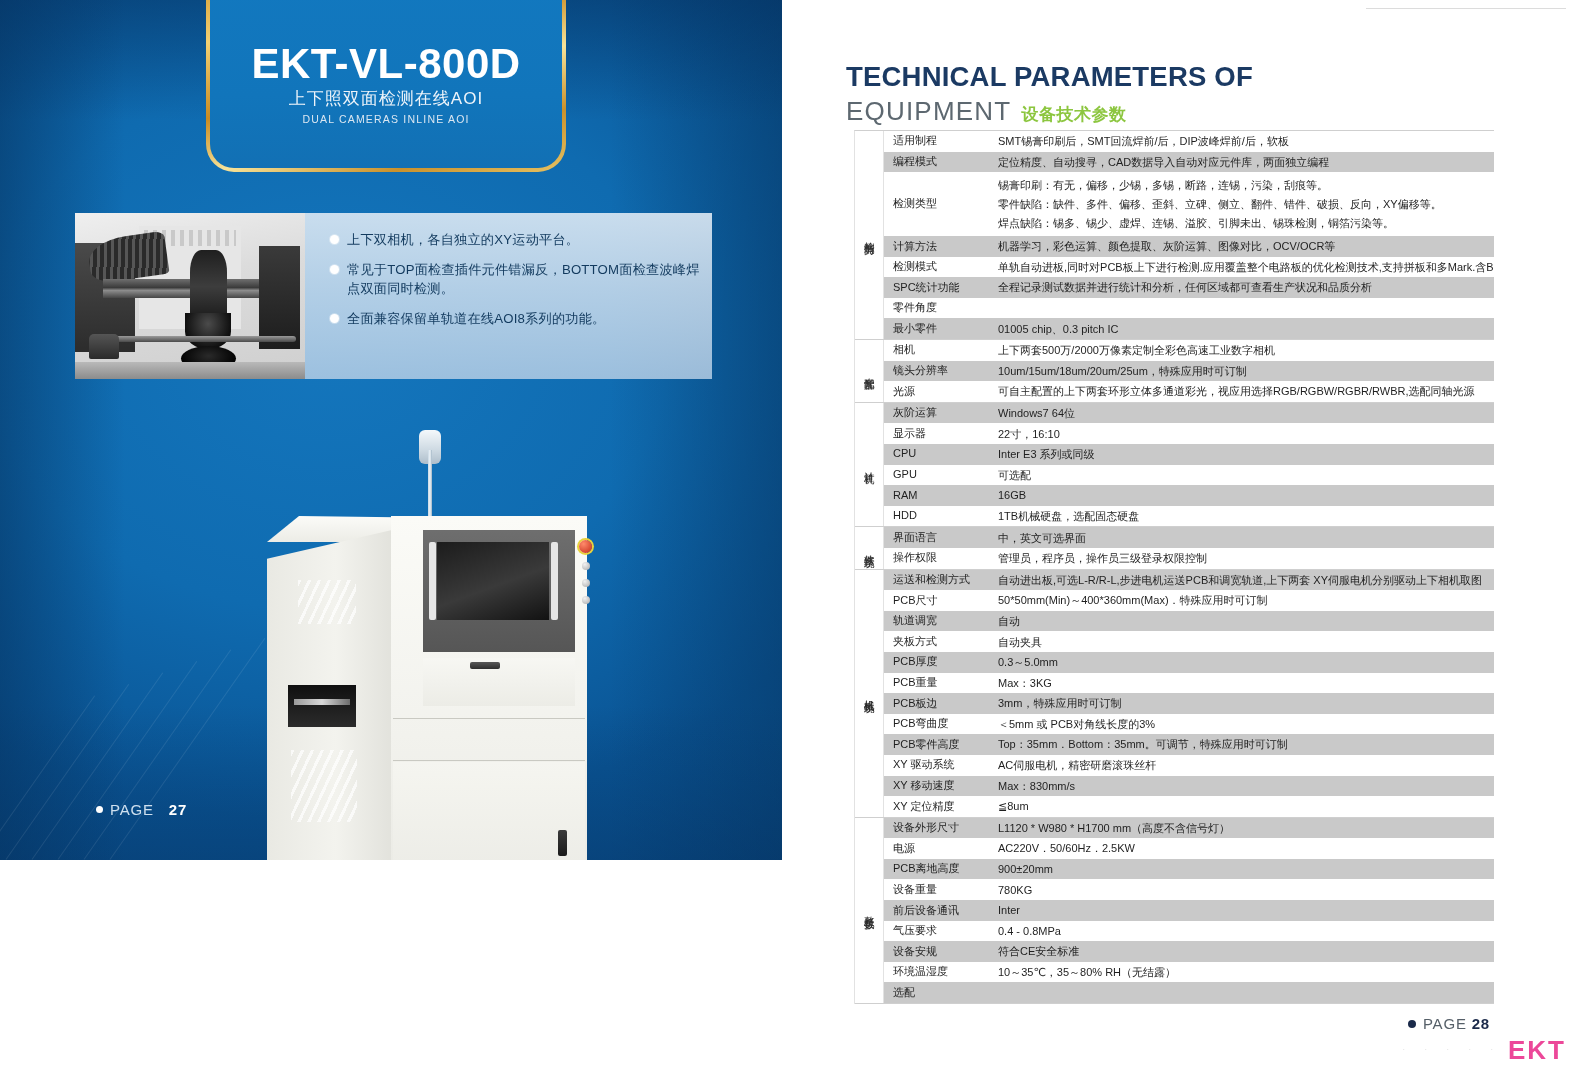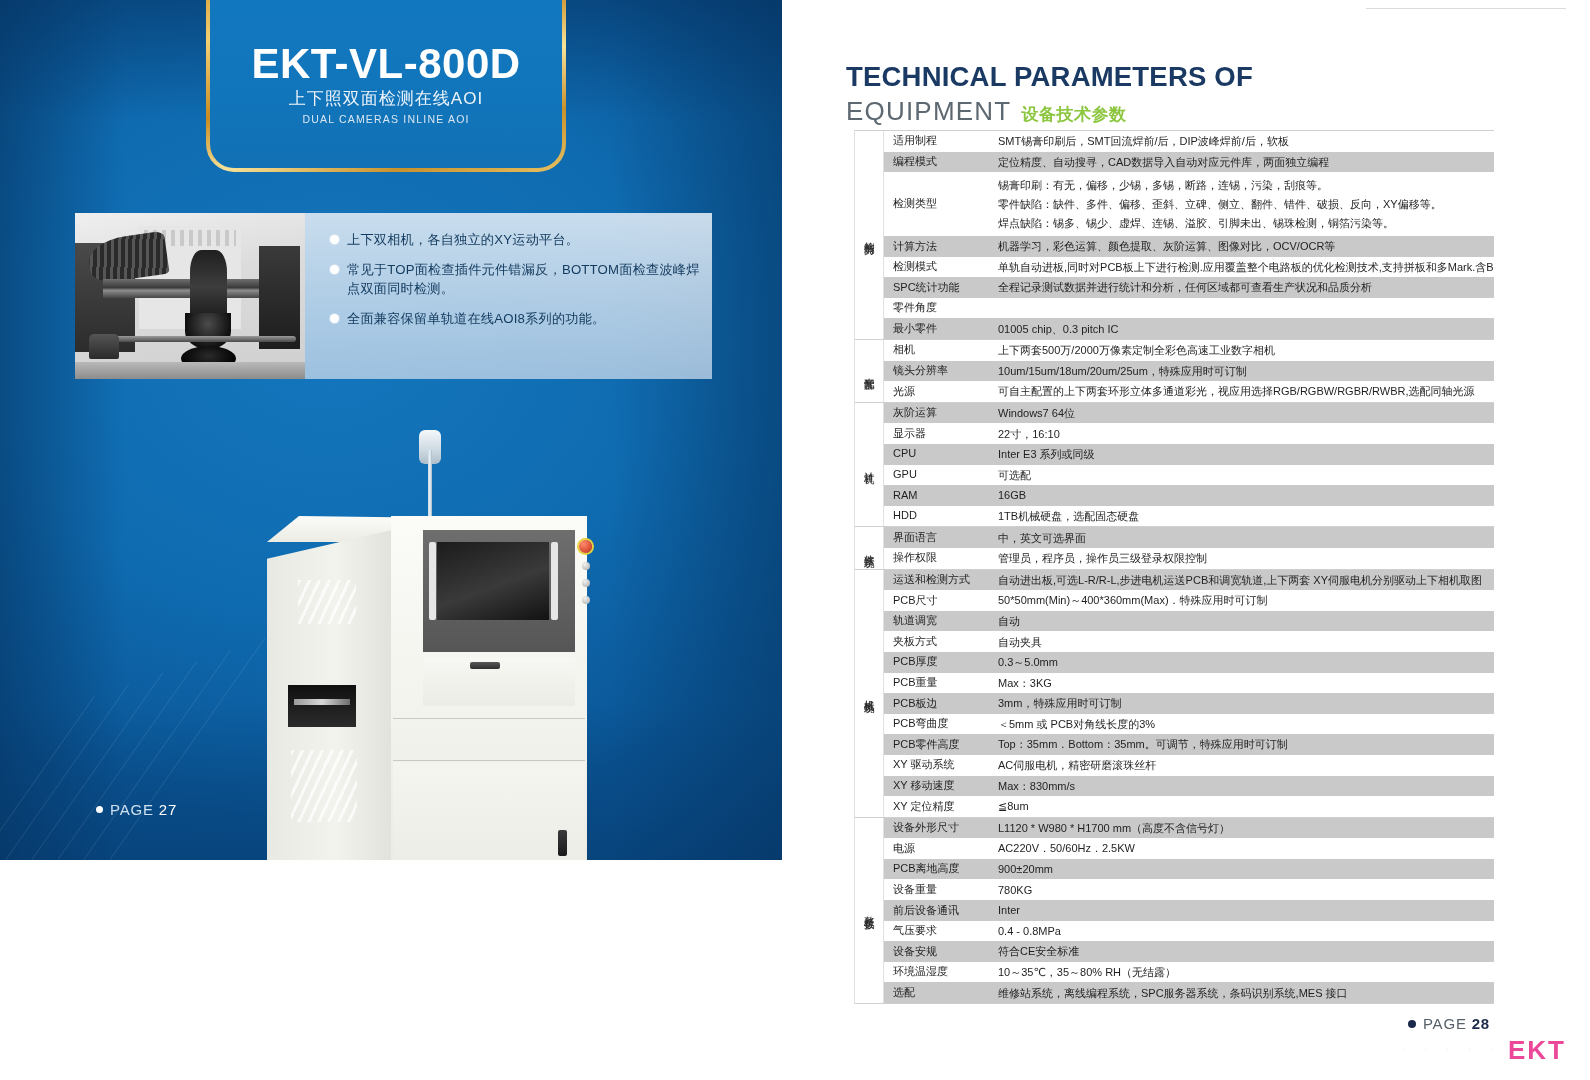--- a/index.html
+++ b/index.html
@@ -138,21 +138,21 @@
     background:repeating-linear-gradient(115deg,rgba(255,255,255,.95) 0 3px,transparent 3px 9px);opacity:.75;}
   .mc-vent-b{position:absolute;left:48px;top:320px;width:66px;height:72px;
     background:repeating-linear-gradient(115deg,rgba(255,255,255,.95) 0 3px,transparent 3px 9px);opacity:.75;}
   .mc-foot{position:absolute;width:34px;height:14px;
     background:radial-gradient(ellipse at 50% 30%,#e8e8e8,#9a9a9a);border-radius:4px;}
   .mc-footstem{position:absolute;width:8px;background:linear-gradient(90deg,#b9b9b9,#7f7f7f);}
 
   .page-footer-l{position:absolute;left:96px;bottom:42px;display:flex;align-items:center;}
   .pf-dot{width:7px;height:7px;border-radius:50%;background:#ffffff;margin-right:7px;}
   .pf-text{color:#cfe0ef;font-size:15px;letter-spacing:.8px;}
-  .pf-num{color:#ffffff;font-weight:normal;margin-left:5px;}
+  .pf-num{color:#ffffff;font-weight:bold;margin-left:15px;}
 
   
   .right-page{position:absolute;left:782px;top:0;width:808px;height:1080px;background:#ffffff;}
   .rp-head{position:absolute;left:64px;top:62px;}
   .rp-h1{color:#1b3a63;font-size:27.5px;font-weight:bold;letter-spacing:.2px;line-height:1.1;}
   .rp-h2row{display:flex;align-items:baseline;margin-top:4px;}
   .rp-h2{color:#5d6870;font-size:26px;letter-spacing:1.2px;font-weight:normal;}
   .rp-h2cn{color:#8cc63f;font-size:17px;font-weight:bold;margin-left:10px;letter-spacing:.5px;}
 
   .spec-table{position:absolute;left:72px;top:130px;width:639px;
@@ -493,21 +493,20 @@
             <div class="srow shade">
               <div class="sk">设备安规</div>
               <div class="sv">符合CE安全标准</div>
             </div>
             <div class="srow plain">
               <div class="sk">环境温湿度</div>
               <div class="sv">10～35℃，35～80%  RH（无结露）</div>
             </div>
             <div class="srow shade">
               <div class="sk">选配</div>
-              <div class="sv">维修站系统，离线编程系统，SPC服务器系统，条码识别系统,MES 接口</div>
             </div>
           </div>
         </div>
       </div>
 
     <div class="rp-diag" id="diagR">
         <i style="right: 10px; bottom: 0px; width: 150px;"></i>
         <i style="right: 32px; bottom: 0px; width: 162px;"></i>
         <i style="right: 54px; bottom: 0px; width: 174px;"></i>
         <i style="right: 76px; bottom: 0px; width: 186px;"></i>

